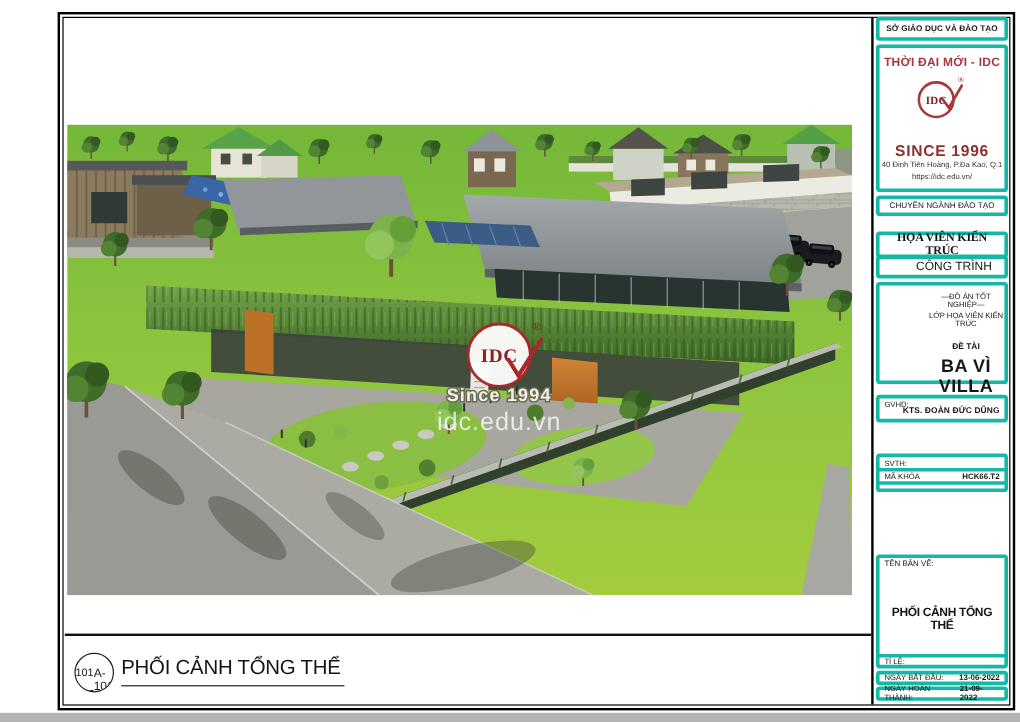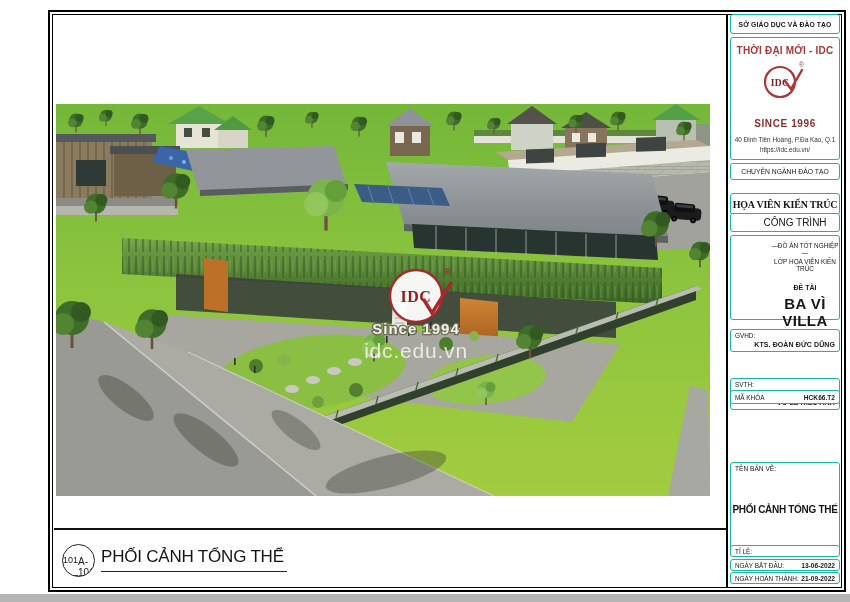--- a/index.html
+++ b/index.html
@@ -16,27 +16,27 @@
   .divider-h{left:54px;top:528px;width:672px;height:1.5px;background:#111;}
   .bottom-gray{left:0;top:594px;width:850px;height:8px;background:#b4b4b4;}
   
   .detail-marker{left:62px;top:544px;width:33px;height:33px;border:1.2px solid #222;
     border-radius:50%;background:#fff;display:flex;flex-direction:row;overflow:hidden;}
   .detail-marker .top{flex:1;border-bottom:1.2px solid #222;display:flex;align-items:center;justify-content:center;font-size:9px;}
   .detail-marker .bot{flex:1;display:flex;align-items:center;justify-content:center;font-size:10px;margin-top:12px;}
   .view-title{left:101px;top:547px;font-size:17px;letter-spacing:-0.2px;color:#141414;
     border-bottom:1.8px solid #222;padding:0 3px 4px 0;white-space:nowrap;}
   
-  .tb-box{position:absolute;left:730px;width:110px;border:1px solid #14b8a6;border-radius:3px;
+  .tb-box{position:absolute;left:730px;width:110px;border:3px solid #14b8a6;border-radius:3px;
     background:#fff;box-sizing:border-box;font-size:7px;}
   .tb-center{display:flex;align-items:center;justify-content:center;text-align:center;}
   .tb-dept{font-size:6.8px;font-weight:bold;letter-spacing:0.1px;}
   .tb-org{display:flex;flex-direction:column;align-items:center;}
   .tb-org-name{margin-top:7px;font-size:10px;font-weight:bold;color:#a8383b;letter-spacing:0.2px;}
-  .tb-since{font-size:10px;font-weight:bold;color:#8c2f31;letter-spacing:0.6px;margin-top:11px;}
+  .tb-since{font-size:13px;font-weight:bold;color:#8c2f31;letter-spacing:0.6px;margin-top:11px;}
   .tb-address{margin-top:auto;margin-bottom:4px;font-size:6.4px;color:#333;text-align:center;line-height:1.55;}
   .tb-training{font-size:6.8px;}
   .tb-major{font-size:10px;font-weight:bold;letter-spacing:-0.2px;}
   .tb-project-label{font-size:10px;}
   .tb-project{display:flex;flex-direction:column;align-items:center;text-align:center;}
   .tb-project .type{margin-top:6px;font-size:6.4px;}
   .tb-project .cls{font-size:6.4px;margin-top:2px;}
   .tb-project .topic-label{font-size:7px;font-weight:bold;margin-top:12px;}
   .tb-project .topic{font-size:15px;font-weight:bold;letter-spacing:0.4px;margin-top:4px;}
   .tb-pair{position:relative;}

